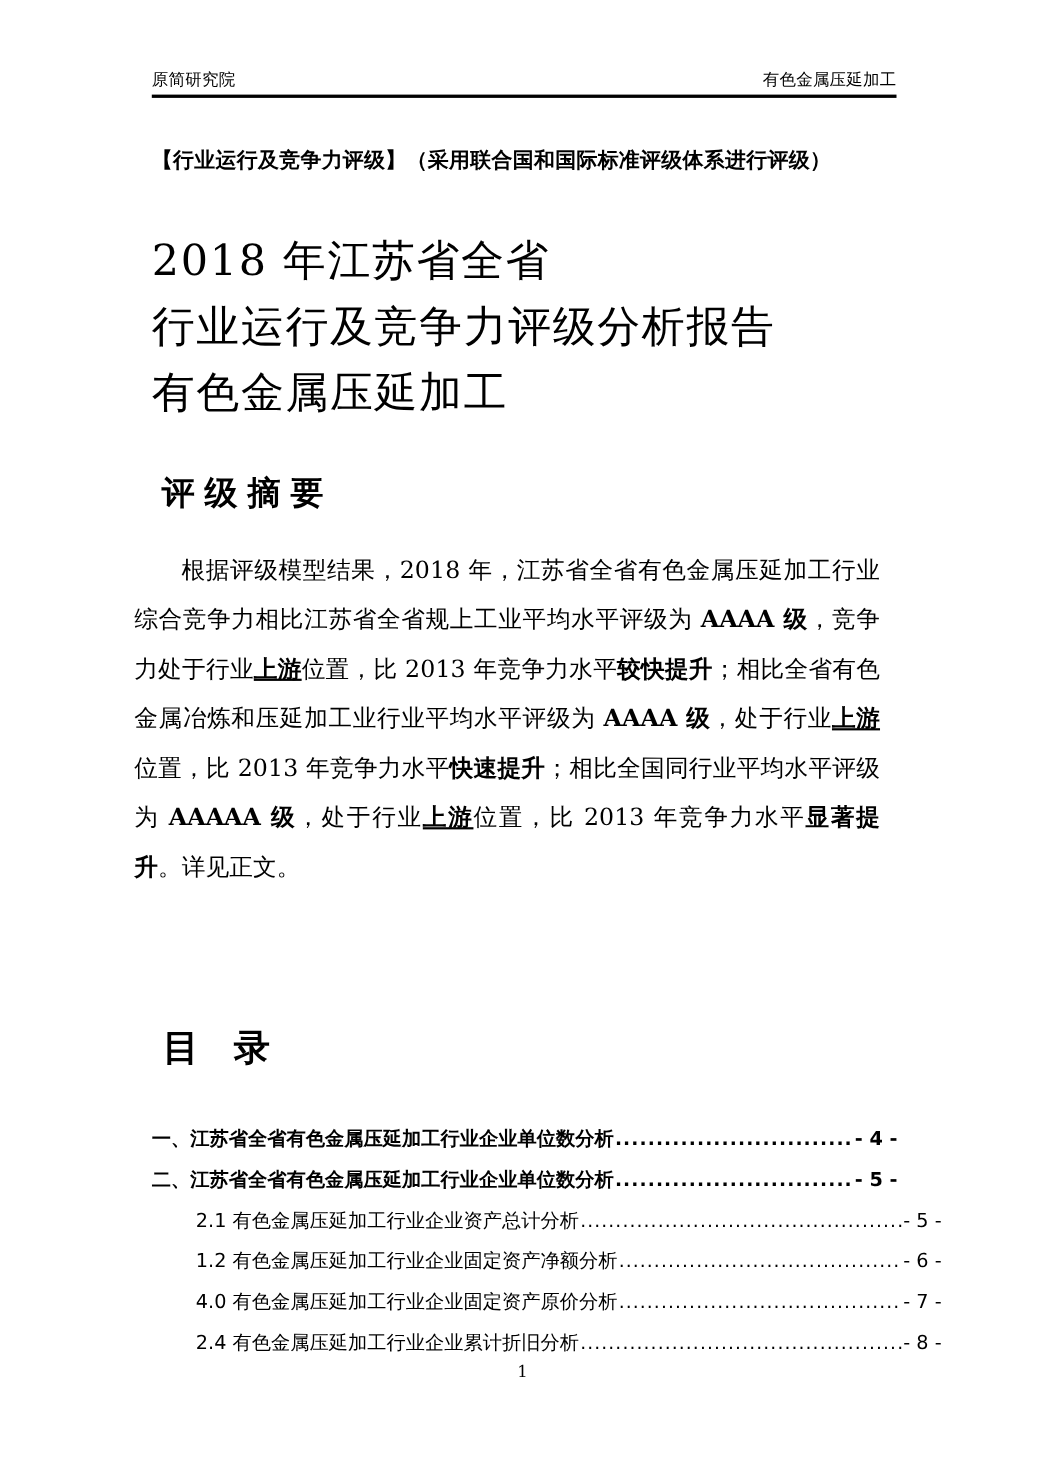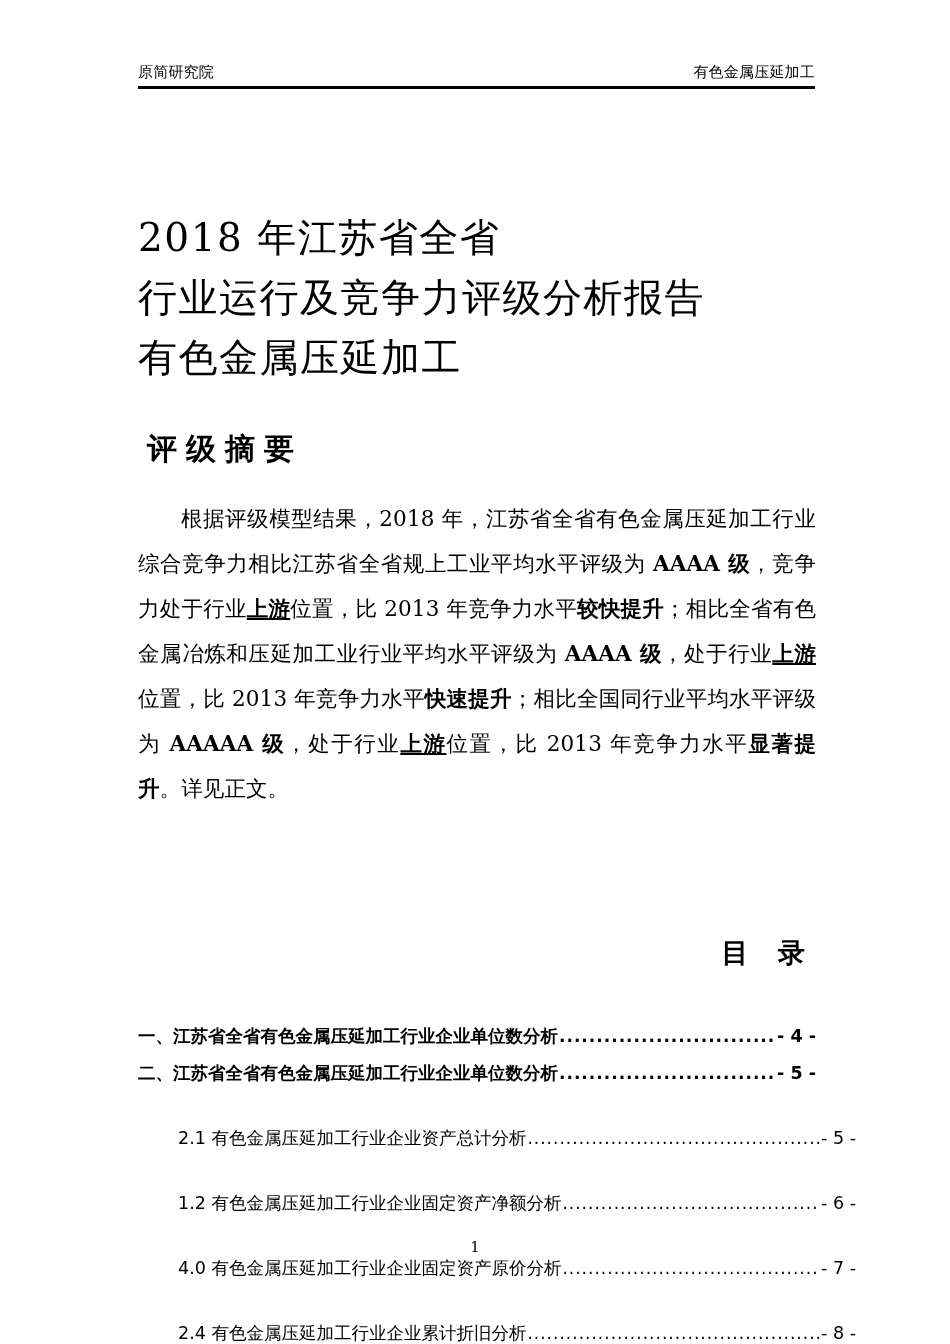--- a/index.html
+++ b/index.html
@@ -86,21 +86,21 @@
     font-weight: bold;
     font-size: 30px;
     line-height: 42px;
     letter-spacing: 9px;
     text-indent: 9px;
   }
 
   
   .summary-body {
     position: absolute;
-    left: 138px;
+    left: 122px;
     width: 678px;
     top: 496px;
     font-family: "DejaVu Serif", "Liberation Serif", serif;
     font-size: 21.5px;
     line-height: 45px;
     text-align: justify;
     text-justify: inter-ideograph;
     text-indent: 43px;
     letter-spacing: 0.1px;
   }
@@ -112,24 +112,24 @@
     text-decoration: underline;
     text-underline-offset: 2px;
   }
 
   
   .toc-heading {
     position: absolute;
     left: 138px;
     right: 135px;
     top: 934px;
-    text-align: right;
-    font-family: "DejaVu Sans", "Liberation Sans", sans-serif;
-    font-weight: bold;
-    font-size: 27px;
+    text-align: left;
+    font-family: "DejaVu Sans", "Liberation Sans", sans-serif;
+    font-weight: bold;
+    font-size: 33px;
     line-height: 38px;
     letter-spacing: 10px;
     text-indent: 10px;
   }
 
   .toc {
     position: absolute;
     left: 138px;
     width: 678px;
     top: 1018px;
@@ -164,21 +164,20 @@
     font-size: 17.5px;
     padding-left: 0px;
   }
   .toc-entry.level1 .toc-dots { font-size: 17px; }
 
   .toc-entry.level2 {
     font-family: "DejaVu Sans", "Liberation Sans", sans-serif;
     font-weight: normal;
     font-size: 17.5px;
     padding-left: 40px;
-    margin-top: 28px;
   }
   .toc-entry.level2 .toc-dots { font-size: 17px; }
 
   
   .footer {
     position: absolute;
     left: 0;
     right: 0;
     top: 1236px;
     text-align: center;
@@ -193,20 +192,21 @@
 <div class="page">
 
   <div class="header">
     <div class="header-row">
       <span>原简研究院</span>
       <span>有色金属压延加工</span>
     </div>
     <div class="header-rule"></div>
   </div>
 
+  <div class="kicker">【行业运行及竞争力评级】（采用联合国和国际标准评级体系进行评级）</div>
 
   <div class="title-block">
     <div class="title-line">2018 年江苏省全省</div>
     <div class="title-line">行业运行及竞争力评级分析报告</div>
     <div class="title-line">有色金属压延加工</div>
   </div>
 
   <div class="summary-heading">评级摘要</div>
 
   <div class="summary-body" id="summary-body"><span>根据评级模型结果，2018 年，江苏省全省有色金属压延加工行业综合竞争力相比江苏省全省规上工业平均水平评级为 </span><b>AAAA 级</b><span>，竞争力处于行业</span><u class="bu">上游</u><span>位置，比 2013 年竞争力水平</span><b>较快提升</b><span>；相比全省有色金属冶炼和压延加工业行业平均水平评级为 </span><b>AAAA 级</b><span>，处于行业</span><u class="bu">上游</u><span>位置，比 2013 年竞争力水平</span><b>快速提升</b><span>；相比全国同行业平均水平评级为 </span><b>AAAAA 级</b><span>，处于行业</span><u class="bu">上游</u><span>位置，比 2013 年竞争力水平</span><b>显著提升</b><span>。详见正文。</span></div>

